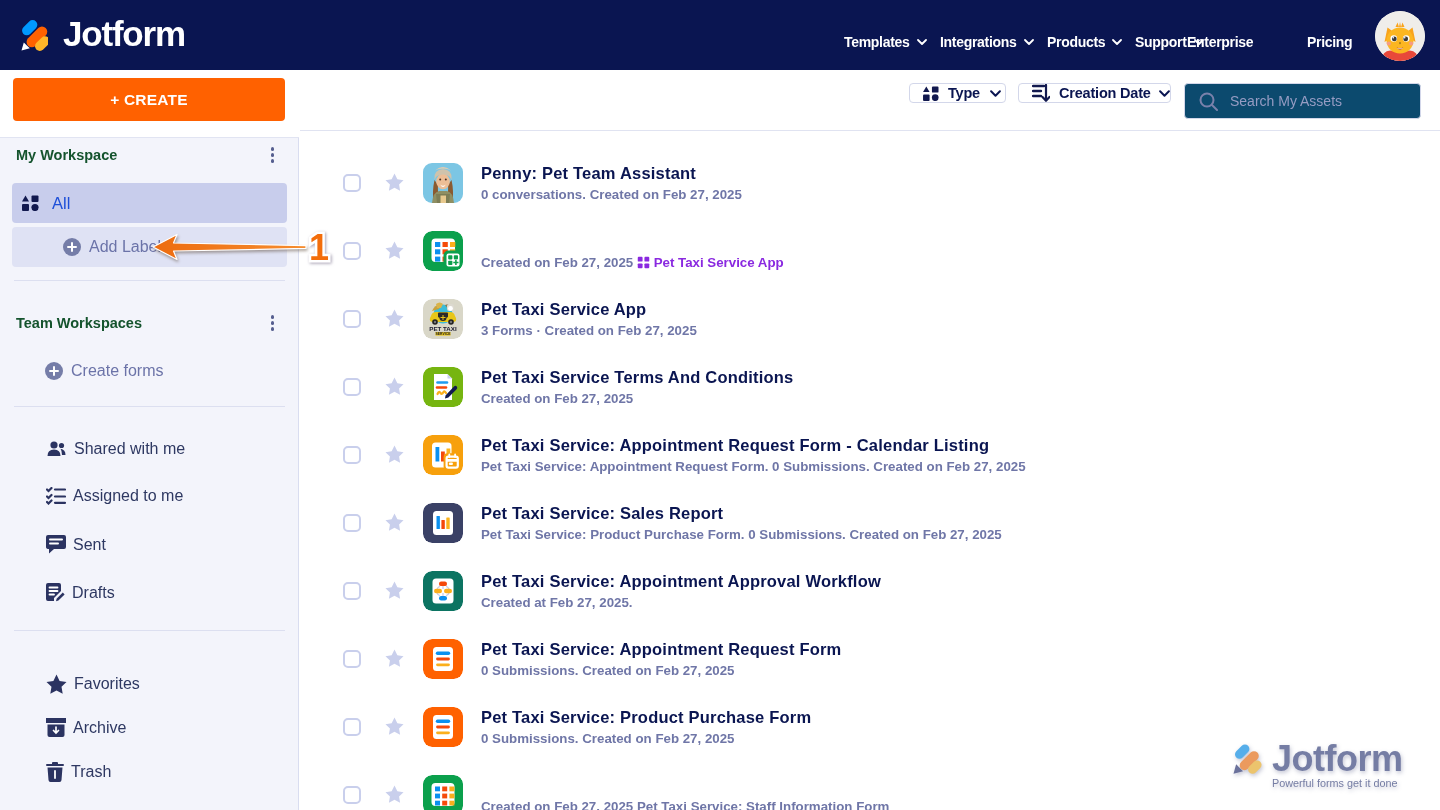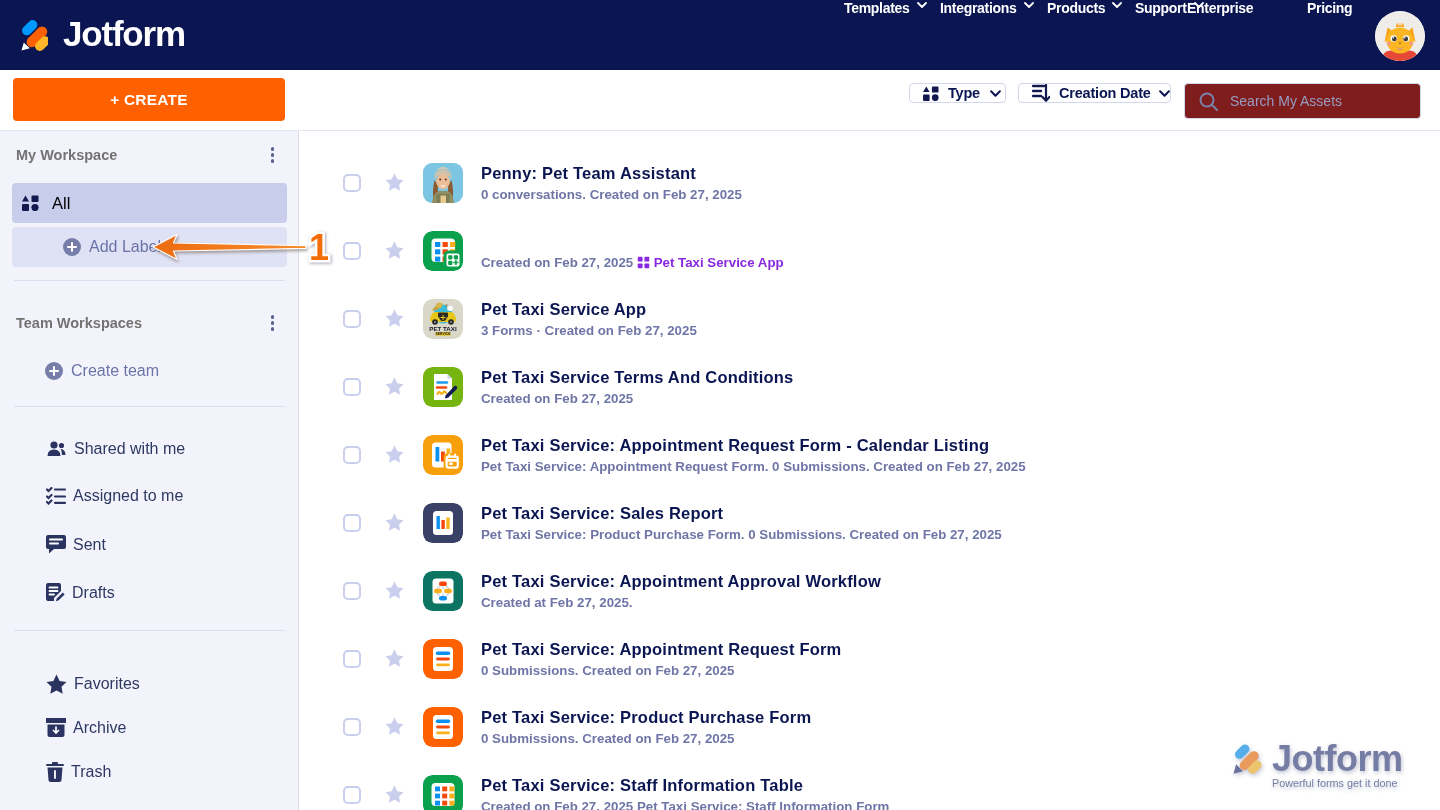--- a/index.html
+++ b/index.html
@@ -1,42 +1,42 @@
 <!DOCTYPE html>
 <html><head>
 <meta charset="utf-8">
 <style>
 * { margin:0; padding:0; box-sizing:border-box; }
 html,body { width:1440px; height:810px; overflow:hidden; font-family:"Liberation Sans", sans-serif; background:#fff; }
 
 .header { position:absolute; left:0; top:0; width:1440px; height:70px; background:#0a1551; }
 .logo { position:absolute; left:20px; top:17px; display:flex; align-items:center; }
 .logo-text { color:#fff; font-size:35px; font-weight:bold; letter-spacing:-1.2px; margin-left:15px; margin-top:-3px; }
-.nav a { position:absolute; top:0; height:84px; color:#fff; font-size:14px; font-weight:bold; text-decoration:none; display:flex; align-items:flex-start; gap:7px; letter-spacing:-0.3px; }
+.nav a { position:absolute; top:0; height:84px; color:#fff; font-size:14px; font-weight:bold; text-decoration:none; display:flex; align-items:center; gap:7px; letter-spacing:-0.3px; }
 .nav .chev { width:10px; height:10px; display:inline-block; }
 .avatar { position:absolute; right:15px; top:11px; width:50px; height:50px; border-radius:50%; background:#f0eeea; overflow:hidden; }
 
 .sidebar { position:absolute; left:0; top:70px; width:299px; height:740px; background:#f3f4fb; border-right:1px solid #d9ddf0; }
-.sidebar-top { position:absolute; left:0; top:0; width:299px; height:61px; background:#fff; border-bottom:1px solid #e1e4f2; }
+.sidebar-top { position:absolute; left:0; top:0; width:299px; height:68px; background:#fff; border-bottom:1px solid #e1e4f2; }
 .create-btn { position:absolute; left:13px; top:8px; width:272px; height:43px; background:#ff6100; border-radius:4px; color:#fff; font-size:15.5px; font-weight:bold; letter-spacing:0.2px; display:flex; align-items:center; justify-content:center; }
 .ws-head { position:absolute; left:16px; width:258px; display:flex; align-items:center; justify-content:space-between; }
-.ws-head .t { font-size:14.5px; font-weight:bold; color:#737373; }
+.ws-head .t { font-size:14.5px; font-weight:bold; color:#14532d; }
 .srow { position:absolute; left:12px; width:275px; height:40px; border-radius:4px; display:flex; align-items:center; }
 .srow.all { top:113px; background:#c8cdec; }
 .srow.addlabel { top:157px; background:#dfe2f4;padding-left:18px; }
 .srow .plus { width:18px; height:18px; border-radius:50%; background:#757da8; color:#fff; display:flex; align-items:center; justify-content:center; margin-left:33px; }
 .muted { color:#6b73a8; font-size:16px; }
 .sdiv { position:absolute; left:14px; width:271px; height:1px; background:#dcdff0; }
 .nav-item { position:absolute; left:46px; display:flex; align-items:center; gap:7px; color:#2e3862; font-size:16px; }
 .kebab { display:flex; flex-direction:column; gap:2.5px; align-items:center; }
 .kebab i { width:3.5px; height:3.5px; border-radius:50%; background:#555e8f; }
 
 .toolbar-btn { position:absolute; top:83px; height:20px; background:#fff; border:1px solid #d3d7ea; border-radius:4px; display:flex; align-items:center; color:#0a1551; font-size:14.5px; font-weight:bold; white-space:nowrap; letter-spacing:-0.2px; }
 .main-div { position:absolute; left:300px; top:130px; width:1140px; height:1px; background:#e0e3f1; }
-.search { position:absolute; left:1184px; top:83px; width:237px; height:36px; border:1px solid #d3d7ea; border-radius:4px; background:#7f1d1d; display:flex; align-items:center; }
+.search { position:absolute; left:1184px; top:83px; width:237px; height:36px; border:1px solid #d3d7ea; border-radius:4px; background:#0c4a6e; display:flex; align-items:center; }
 .search .ph { color:#969cc3; font-size:14px; margin-left:12px; }
 
 .list { position:absolute; left:300px; top:149px; width:1140px; }
 .row { position:relative; height:68px; }
 .row .cb { position:absolute; left:43px; top:25px; width:18px; height:18px; border:2px solid #c9cfec; border-radius:5px; background:#fff; }
 .row .star { position:absolute; left:85px; top:24px; }
 .row .ric { position:absolute; left:123px; top:14px; width:40px; height:40px; border-radius:9px; overflow:hidden; }
 .row .tt { position:absolute; left:181px; top:15px; font-size:16.5px; font-weight:bold; color:#0a1551; white-space:nowrap; letter-spacing:0.2px; }
 .row .st { position:absolute; left:181px; top:38px; font-size:13.3px; font-weight:bold; color:#6f76a7; white-space:nowrap; }
 .row .st .plink { color:#8a29e0; }
@@ -113,21 +113,21 @@
         <i></i>
       </span>
   </div>
   <div class="srow all">
     <svg style="margin-left:10px" width="17" height="16" viewBox="0 0 17 16" fill="#12194f">
       <path d="M3.5,0.5 L7,6.5 L0,6.5 Z"></path>
       <rect x="9.5" y="0.5" width="7" height="6.5" rx="1"></rect>
       <rect x="0" y="9" width="7" height="7" rx="1"></rect>
       <circle cx="13" cy="12.5" r="3.6"></circle>
     </svg>
-    <span style="margin-left:13px; font-size:16.5px; color:#000000;">All</span>
+    <span style="margin-left:13px; font-size:16.5px; color:#1d4ed8;">All</span>
   </div>
   <div class="srow addlabel">
     <span class="plus">
         <svg width="10" height="10" viewBox="0 0 10 10">
           <path d="M5,1 V9 M1,5 H9" stroke="#fff" stroke-width="2" stroke-linecap="round"></path>
         </svg>
       </span>
     <span class="muted" style="margin-left:8px;">Add Label</span>
   </div>
   <div class="sdiv" style="top:210px;"></div>
@@ -138,21 +138,21 @@
         <i></i>
         <i></i>
       </span>
   </div>
   <div class="srow" style="top:281px;">
     <span class="plus" style="margin-left:33px;">
         <svg width="10" height="10" viewBox="0 0 10 10">
           <path d="M5,1 V9 M1,5 H9" stroke="#fff" stroke-width="2" stroke-linecap="round"></path>
         </svg>
       </span>
-    <span class="muted" style="margin-left:8px;">Create team</span>
+    <span class="muted" style="margin-left:8px;">Create forms</span>
   </div>
   <div class="sdiv" style="top:336px;"></div>
   <div class="nav-item" style="top:369px;">
     <svg width="21" height="20" viewBox="0 0 21 20" fill="#2b3361">
         <circle cx="8" cy="6" r="3.6"></circle>
         <path d="M1.5,17 Q1.5,10.5 8,10.5 Q14.5,10.5 14.5,17 Z"></path>
         <circle cx="15.5" cy="6.5" r="2.6"></circle>
         <path d="M14.5,9.8 Q19.5,10.5 19.5,16 L16,16 Q16,12 14.5,9.8 Z"></path>
       </svg>
     Shared with me
@@ -434,21 +434,20 @@
           <rect x="12" y="11.5" width="5" height="4.8" fill="#0a90f0"></rect>
           <rect x="12" y="18.6" width="5" height="4.8" fill="#0a90f0"></rect>
           <rect x="12" y="25.7" width="5" height="4.8" fill="#0a90f0"></rect>
           <rect x="19.2" y="11.5" width="5" height="4.8" fill="#f54a0a"></rect>
           <rect x="19.2" y="18.6" width="5" height="4.8" fill="#f54a0a"></rect>
           <rect x="19.2" y="25.7" width="5" height="4.8" fill="#f54a0a"></rect>
           <rect x="26.4" y="11.5" width="5" height="4.8" fill="#fbaf1c"></rect>
           <rect x="26.4" y="18.6" width="5" height="4.8" fill="#fbaf1c"></rect>
           <rect x="26.4" y="25.7" width="5" height="4.8" fill="#fbaf1c"></rect>
         </svg></span>
-      <div class="tt">Pet Taxi Service: Staff Information Table</div>
       <div class="st">Created on Feb 27, 2025 Pet Taxi Service: Staff Information Form</div>
     </div>
   </div>
 
 <svg class="annot1" width="190" height="42" viewBox="0 0 190 42">
   <defs>
     <linearGradient id="og" x1="0" y1="0" x2="1" y2="0">
       <stop offset="0" stop-color="#ed6c10"></stop>
         <stop offset="1" stop-color="#f68c2e"></stop>
     </linearGradient>

